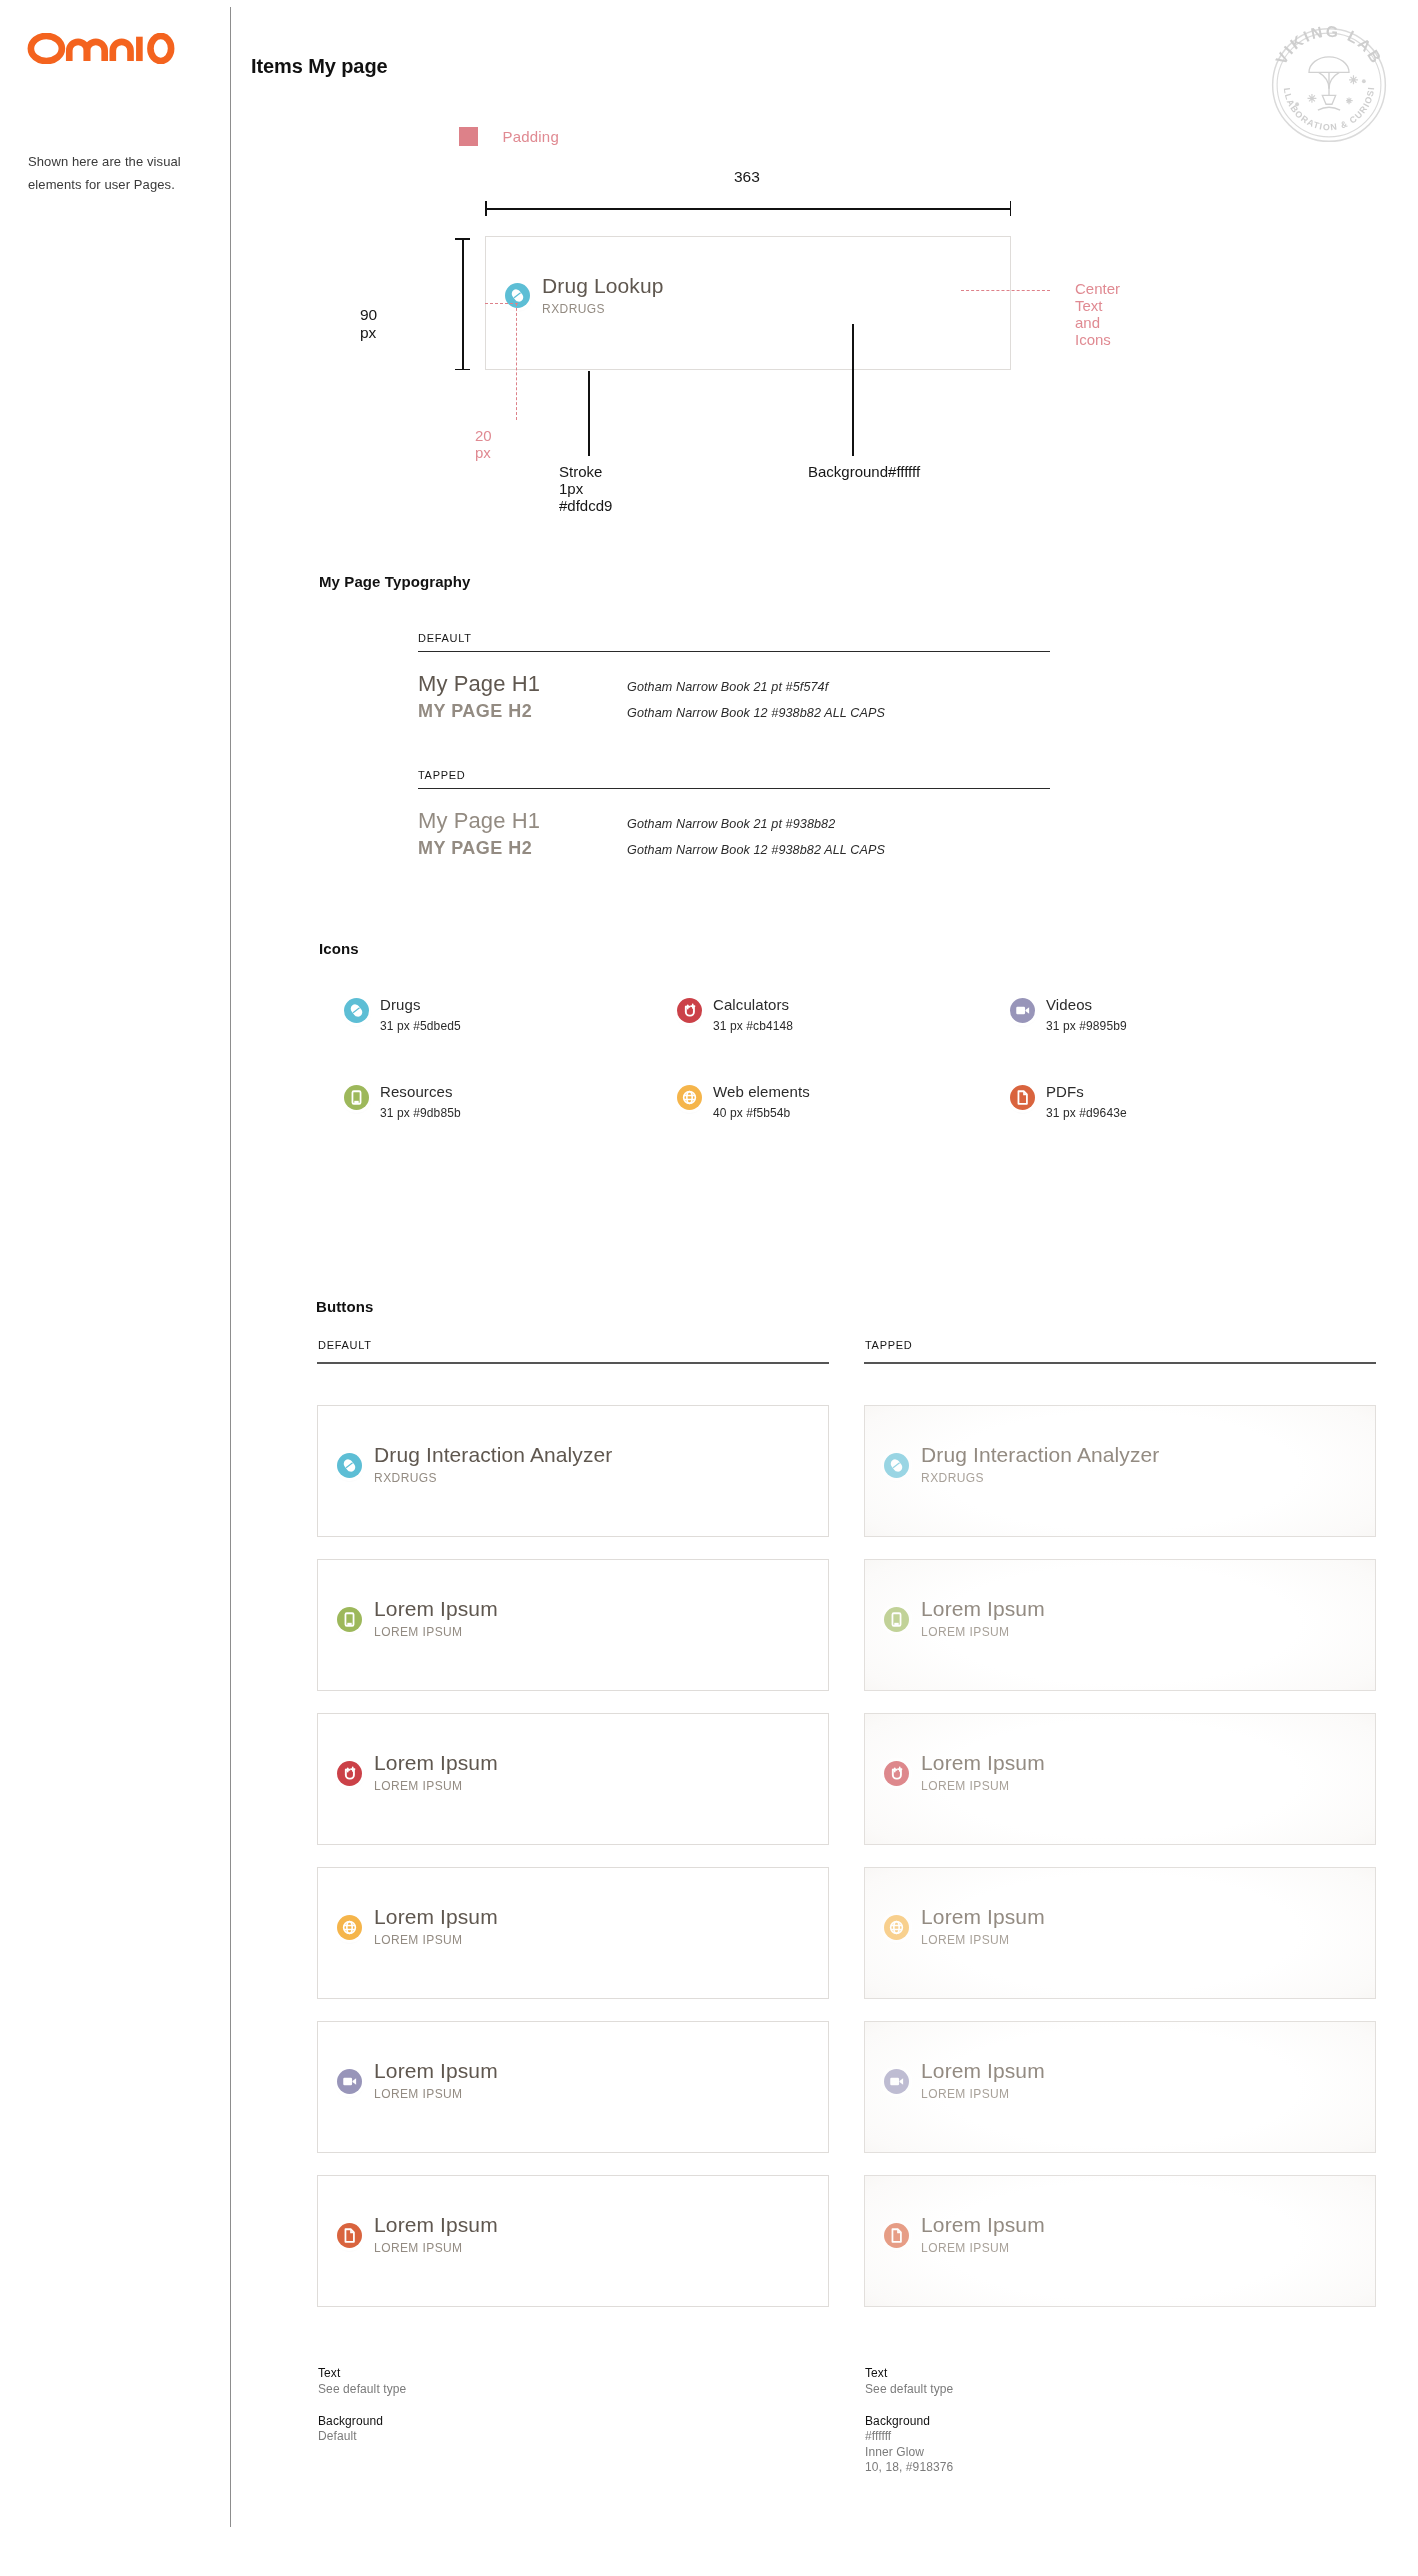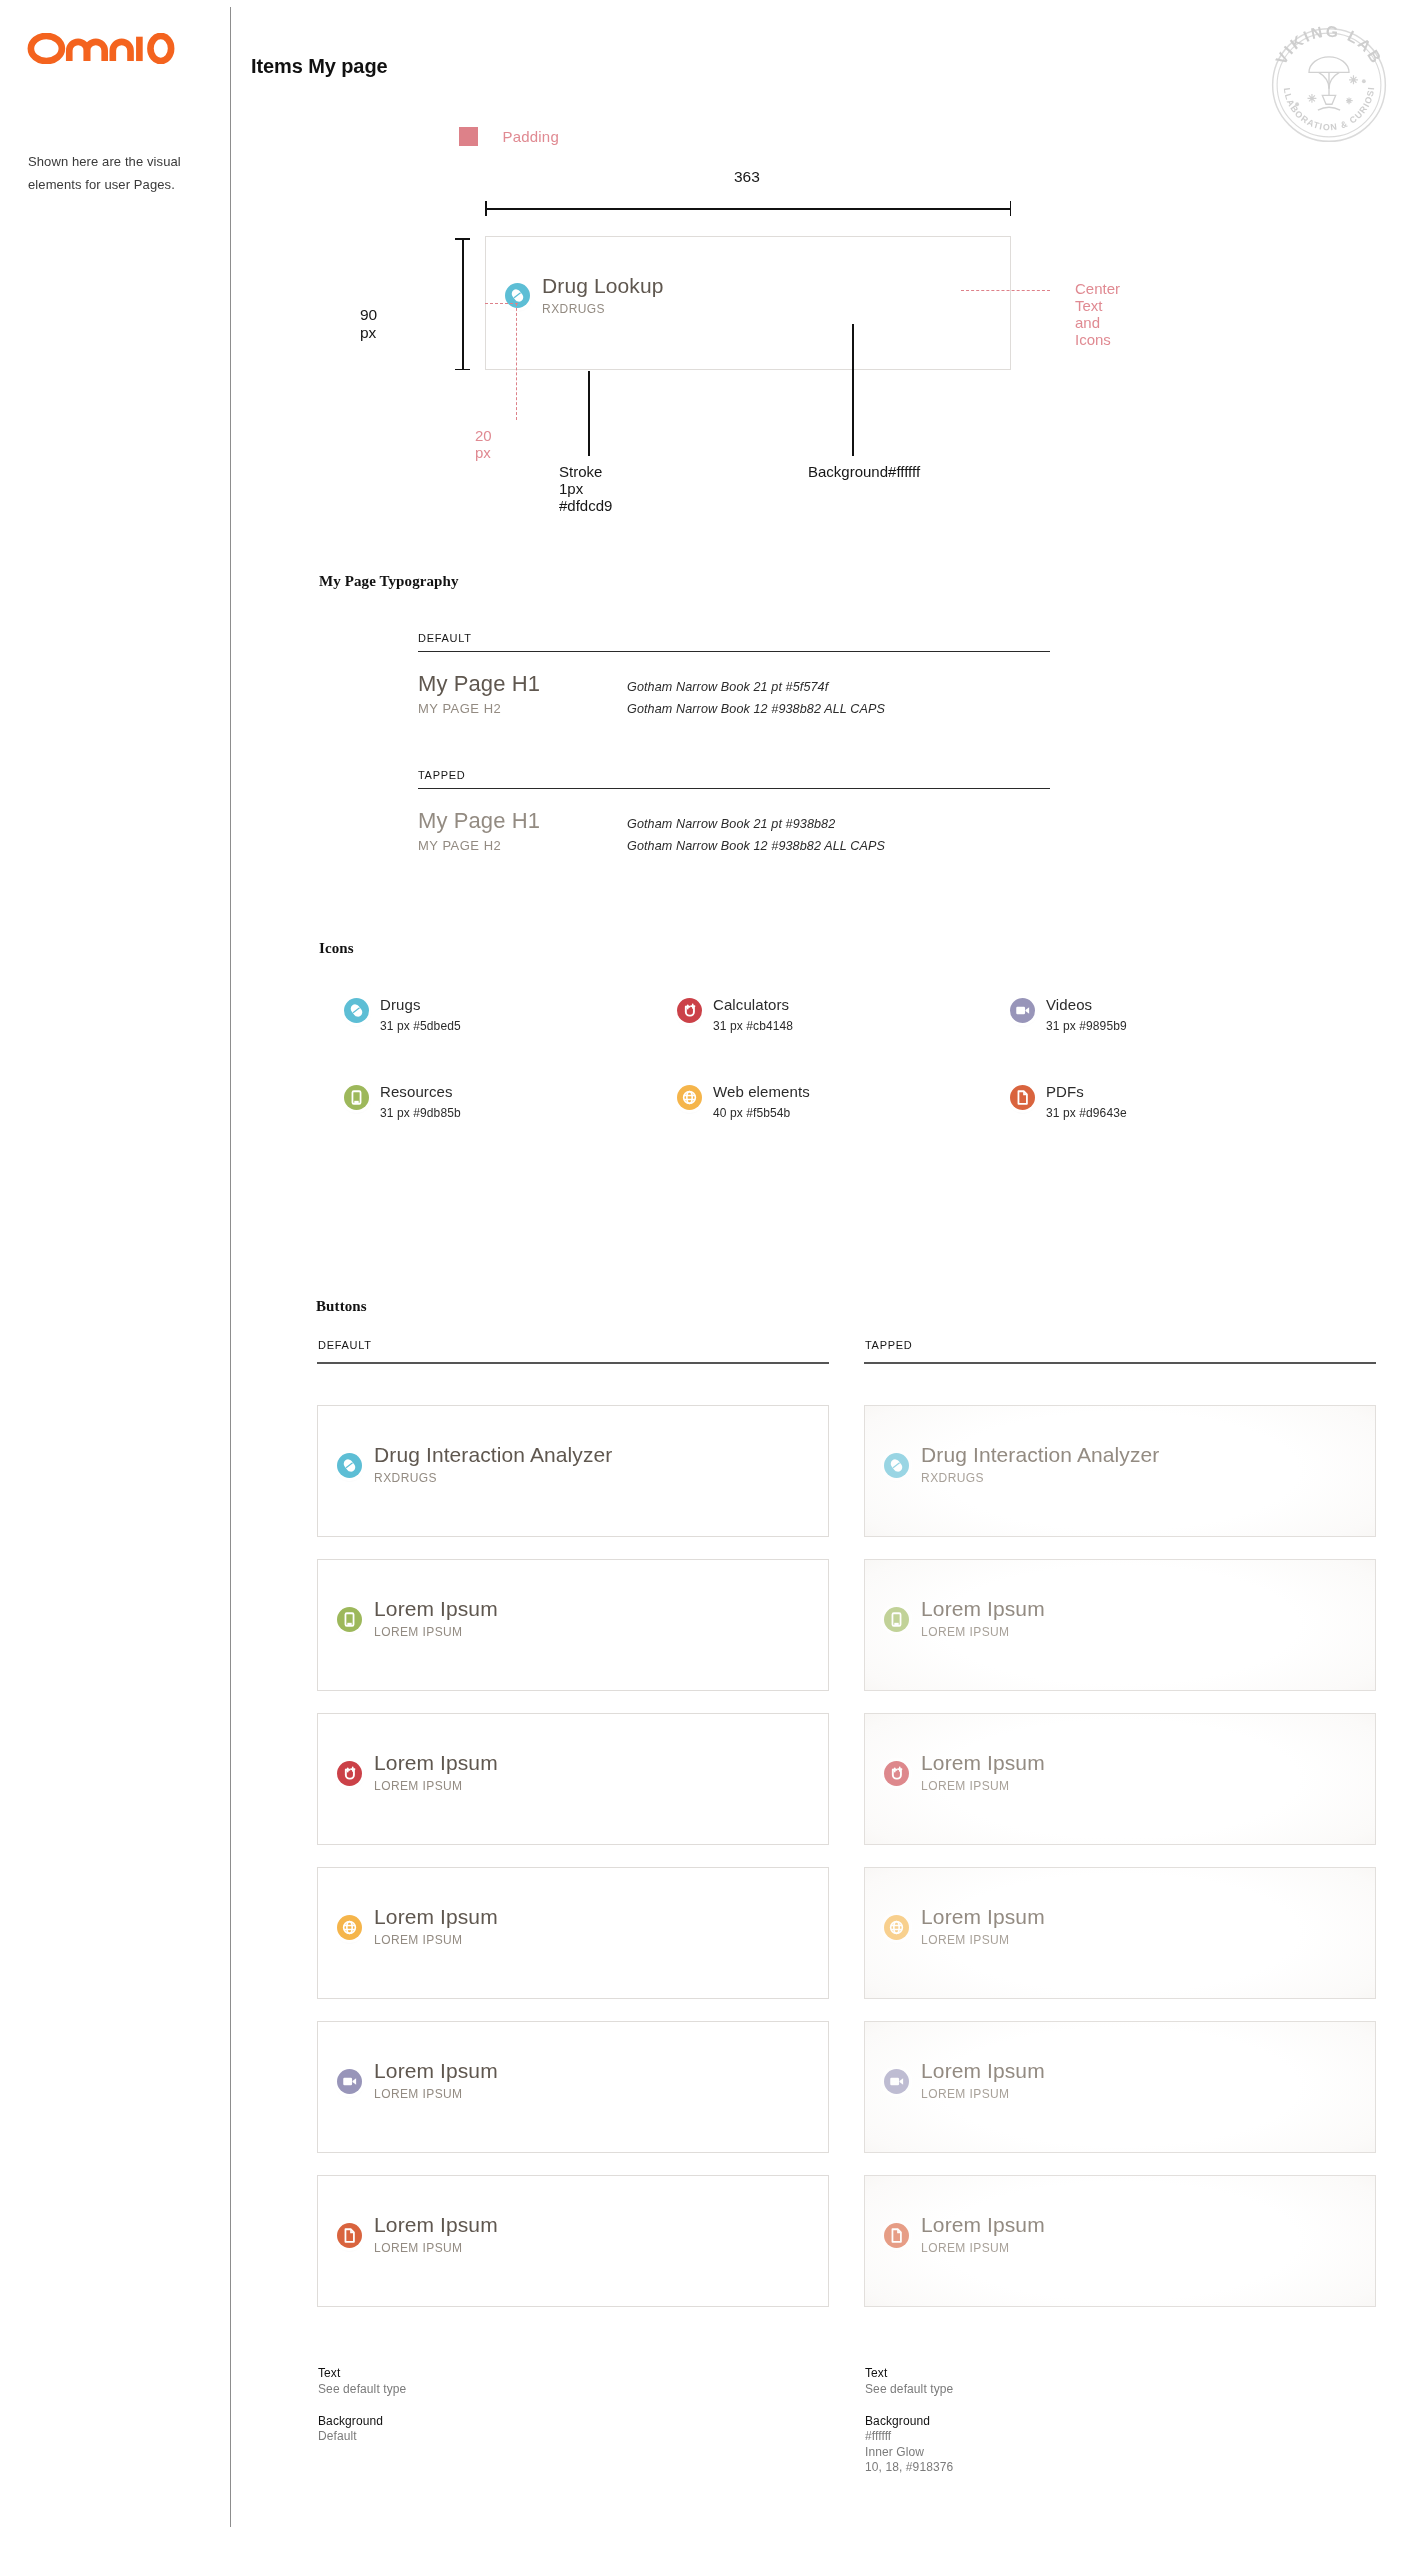--- a/index.html
+++ b/index.html
@@ -202,21 +202,20 @@
     font-size: 15px; color: #171717;
   }
 
   
   .section-heading {
     position: absolute;
     font-size: 15px;
     font-weight: bold;
     color: #111;
     letter-spacing: 0.1px;
-    font-family: Liberation Serif, serif;
   }
   #h-typography { left: 319px; top: 573px; }
   #h-icons      { left: 319px; top: 940px; }
   #h-buttons    { left: 316px; top: 1298px; }
 
   
   .type-group { position: absolute; left: 418px; width: 632px; }
   #type-default { top: 632px; }
   #type-tapped  { top: 769px; }
 
@@ -229,21 +228,21 @@
     margin-top: 7.4px;
     height: 0.7px;
     background: #2a2a2a;
   }
   .type-rows { margin-top: 19px; }
   .type-row { display: flex; align-items: baseline; }
   .type-row + .type-row { margin-top: 4.4px; }
   .type-sample { width: 209px; flex: none; }
   .t-h1 { font-size: 22px; color: #5f574f; letter-spacing: 0.1px; }
   .t-h1.tapped { color: #938b82; }
-  .t-h2 { font-size: 13px; color: #938b82; letter-spacing: 0.5px; }
+  .t-h2 { font-size: 18px; color: #938b82; letter-spacing: 0.5px; font-weight: bold; }
   .type-spec { font-size: 12.6px; color: #2b2b2b; letter-spacing: 0.1px; font-style: italic; }
 
   
   .icon-grid {
     position: absolute;
     left: 344px; top: 996px;
     width: 975px;
     display: grid;
     grid-template-columns: repeat(3, 333px);
     row-gap: 50px;

